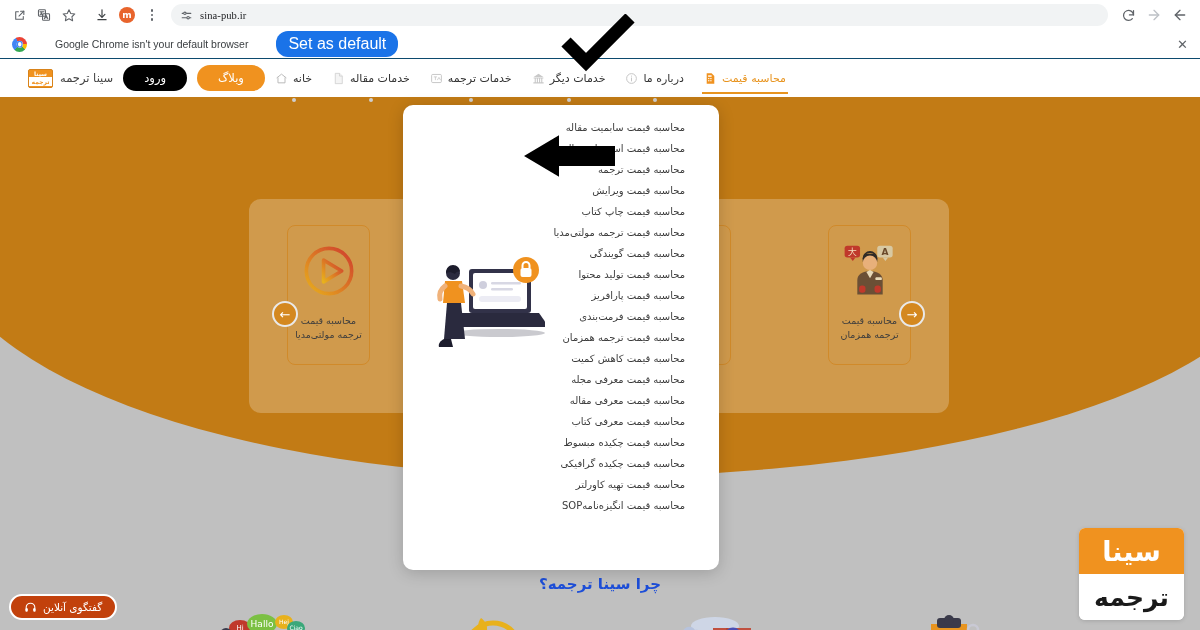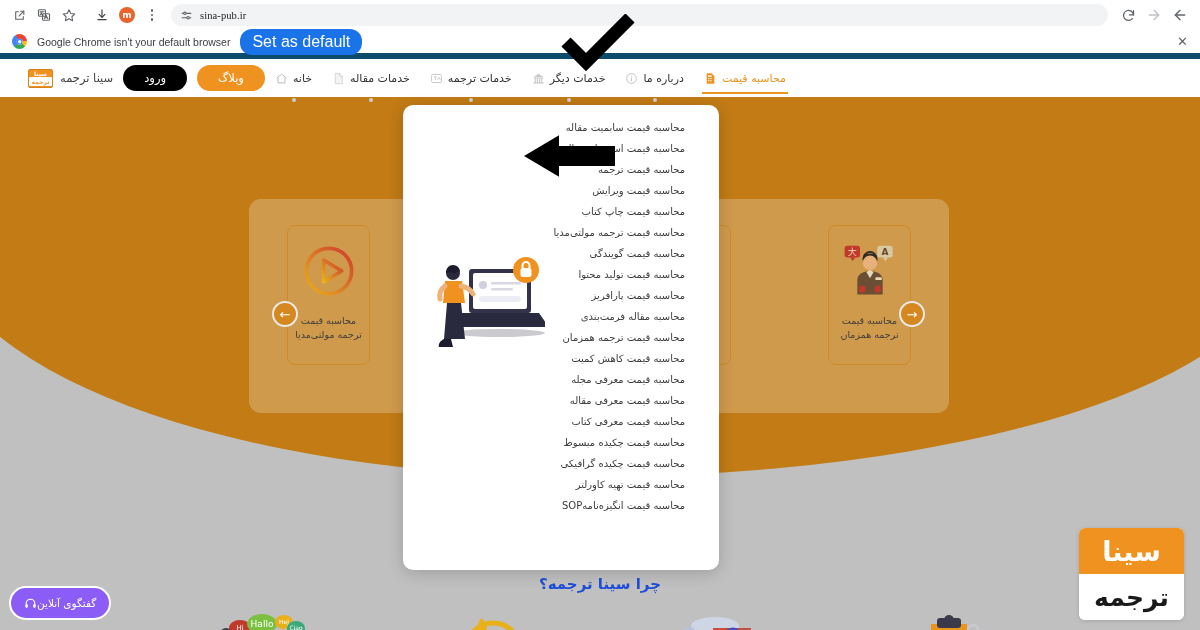--- a/index.html
+++ b/index.html
@@ -14,21 +14,21 @@
   .nav-btn svg{display:block}
   .omni{flex:1;height:22px;background:#f1f3f4;border-radius:11px;display:flex;align-items:center;padding:0 9px;gap:7px;margin:0 6px;direction:ltr}
   .omni .url{font-size:10.5px;color:#202124;font-family:Liberation Serif, serif;letter-spacing:.1px}
   .tb-icons{display:flex;align-items:center;gap:3px;direction:ltr}
   .tb-ic{width:22px;height:22px;display:flex;align-items:center;justify-content:center;border-radius:50%}
   .avatar{width:16px;height:16px;border-radius:50%;background:#e8642c;color:#fff;font-size:9px;display:flex;align-items:center;justify-content:center;font-weight:bold}
   .kebab{display:flex;flex-direction:column;gap:2px;align-items:center}
   .kebab i{width:2.5px;height:2.5px;border-radius:50%;background:#5f6368;display:block}
 
   
-  .infobar{height:29px;background:#fff;border-bottom:6px solid #0c4a6e;display:flex;align-items:center;padding:0 12px;gap:10px;direction:ltr;position:relative;z-index:40}
+  .infobar{height:29px;background:#fff;border-bottom:1px solid #0c4a6e;display:flex;align-items:center;padding:0 12px;gap:28px;direction:ltr;position:relative;z-index:40}
   .chrome-logo{width:15px;height:15px;border-radius:50%;position:relative;overflow:hidden;
     background:conic-gradient(from -30deg,#ea4335 0 33%,#fbbc05 0 45%,#34a853 0 70%,#4285f4 0 100%)}
   .chrome-logo::after{content:"";position:absolute;left:50%;top:50%;transform:translate(-50%,-50%);
     width:6.5px;height:6.5px;border-radius:50%;background:#fff;box-shadow:0 0 0 1.3px #4285f4 inset}
   .infobar .txt{font-size:10.5px;color:#3c4043;font-family:"Liberation Sans",sans-serif}
   .set-default{background:#1a73e8;color:#fff;font-size:16px;border:none;border-radius:12px;
     padding:4px 12px;font-family:"Liberation Sans",sans-serif;cursor:pointer}
   .infobar .x{margin-left:auto;color:#5f6368;font-size:13px;cursor:pointer;line-height:1}
 
   
@@ -86,22 +86,22 @@
     box-shadow:0 3px 16px rgba(0,0,0,.18);z-index:30;padding:12px 0 0 0;overflow:hidden}
   .dd-item{height:21px;display:flex;align-items:center;justify-content:flex-start;padding-right:34px;
     font-size:10px;color:#3c3c3c;cursor:pointer;white-space:nowrap}
   .dd-art{position:absolute;left:22px;top:148px;width:120px;height:105px;z-index:2}
 
   
   .ann-check{position:absolute;left:556px;top:14px;width:80px;height:58px;z-index:60;pointer-events:none}
   .ann-arrow{position:absolute;left:524px;top:135px;width:92px;height:42px;z-index:60;pointer-events:none}
 
   
-  .chat{position:absolute;left:9px;bottom:10px;background:#8b5cf6;border:2px solid #fff;border-radius:17px;
-    height:34px;display:flex;align-items:center;gap:0;padding:0 13px;color:#fff;font-size:10.5px;z-index:50;cursor:pointer;flex-direction:row-reverse}
+  .chat{position:absolute;left:9px;bottom:10px;background:#c2410c;border:2px solid #fff;border-radius:17px;
+    height:26px;display:flex;align-items:center;gap:6px;padding:0 13px;color:#fff;font-size:10.5px;z-index:50;cursor:pointer;flex-direction:row-reverse}
   .watermark{position:absolute;right:16px;bottom:10px;width:105px;height:92px;background:#fff;border-radius:6px;
     overflow:hidden;z-index:50;display:flex;flex-direction:column;box-shadow:0 1px 4px rgba(0,0,0,.15)}
   .watermark .w1{background:#f0921f;flex:1;display:flex;align-items:center;justify-content:center;color:#fff;font-size:27px;font-weight:bold}
   .watermark .w2{background:#fff;flex:1;display:flex;align-items:center;justify-content:center;color:#1a1a1a;font-size:25px;font-weight:bold}
 </style>
 </head>
 <body>
 
 <div class="browser">
 
@@ -474,21 +474,21 @@
       <div id="dd-list">
           <div class="dd-item">محاسبه قیمت سابمیت مقاله</div>
           <div class="dd-item">محاسبه قیمت استخراج مقاله</div>
           <div class="dd-item">محاسبه قیمت ترجمه</div>
           <div class="dd-item">محاسبه قیمت ویرایش</div>
           <div class="dd-item">محاسبه قیمت چاپ کتاب</div>
           <div class="dd-item">محاسبه قیمت ترجمه مولتی‌مدیا</div>
           <div class="dd-item">محاسبه قیمت گویندگی</div>
           <div class="dd-item">محاسبه قیمت تولید محتوا</div>
           <div class="dd-item">محاسبه قیمت پارافریز</div>
-          <div class="dd-item">محاسبه مقاله فرمت‌بندی</div>
+          <div class="dd-item">محاسبه قیمت فرمت‌بندی</div>
           <div class="dd-item">محاسبه قیمت ترجمه همزمان</div>
           <div class="dd-item">محاسبه قیمت کاهش کمیت</div>
           <div class="dd-item">محاسبه قیمت معرفی مجله</div>
           <div class="dd-item">محاسبه قیمت معرفی مقاله</div>
           <div class="dd-item">محاسبه قیمت معرفی کتاب</div>
           <div class="dd-item">محاسبه قیمت چکیده مبسوط</div>
           <div class="dd-item">محاسبه قیمت چکیده گرافیکی</div>
           <div class="dd-item">محاسبه قیمت تهیه کاورلتر</div>
           <div class="dd-item">محاسبه قیمت انگیزه‌نامهSOP</div>
         </div>

